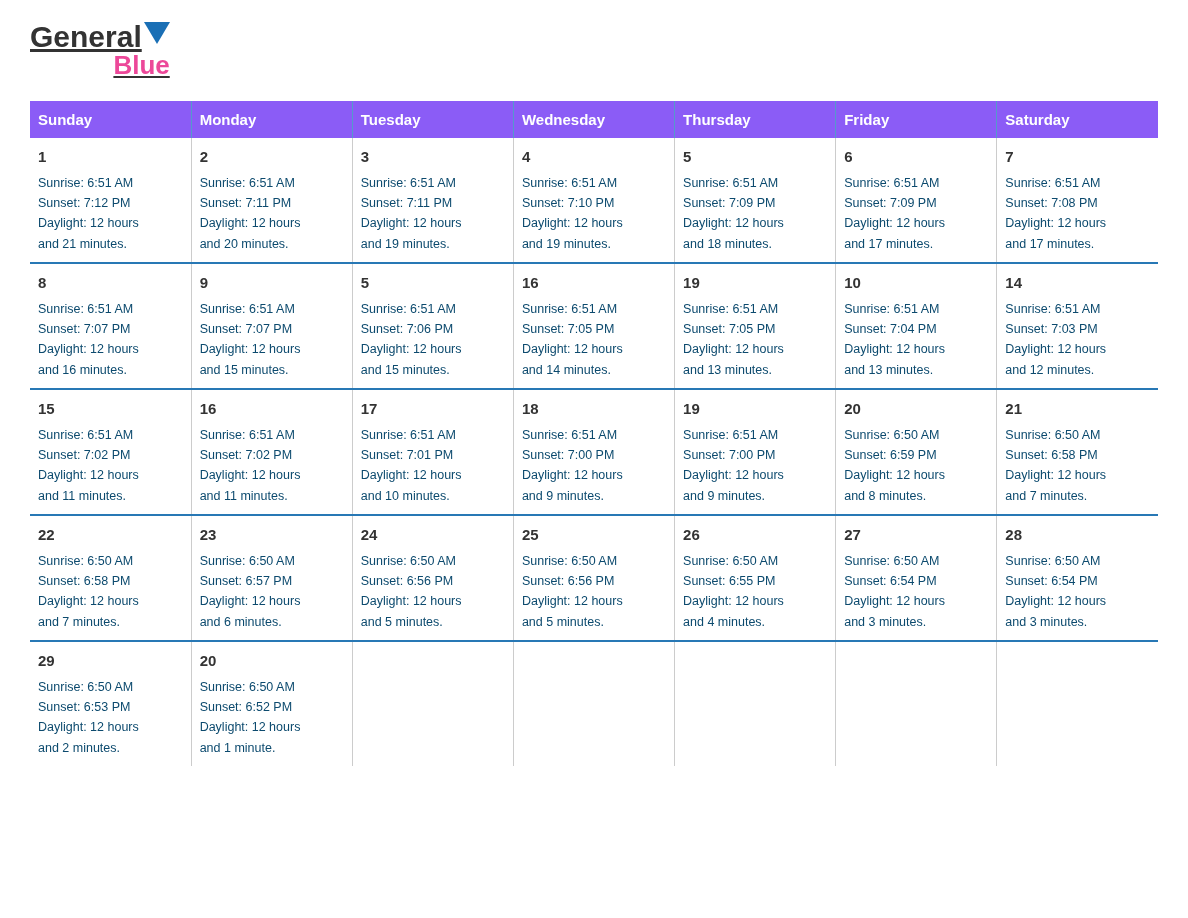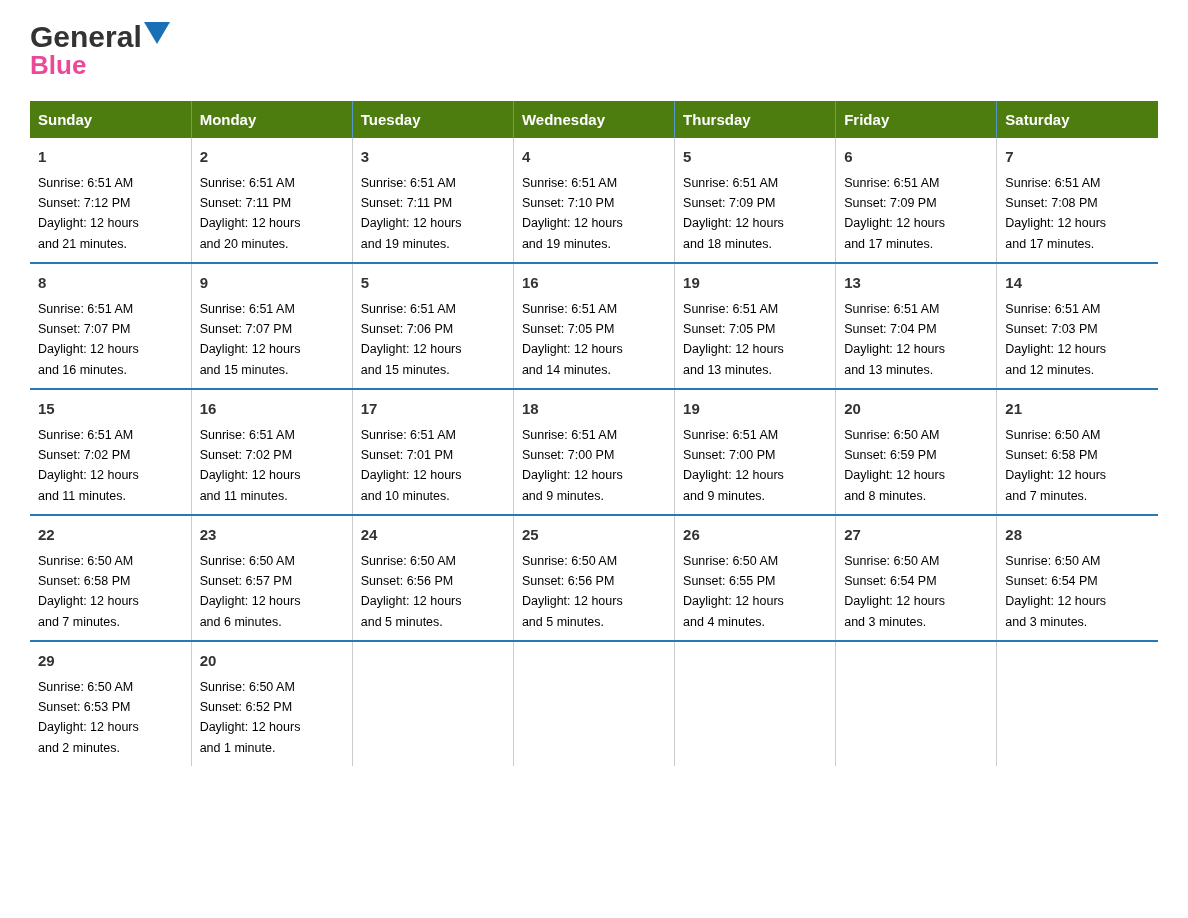--- a/index.html
+++ b/index.html
@@ -13,42 +13,43 @@
     }
     .header-area {
       display: flex;
       justify-content: space-between;
       align-items: flex-start;
       margin-bottom: 20px;
     }
     .logo {
       display: flex;
       flex-direction: column;
-      align-items: flex-start;
+      align-items: flex-end;
+      text-decoration: underline;
     }
     .title-area {
       text-align: right;
     }
     .title-area h1 {
       font-size: 52px;
       font-weight: bold;
       color: #333;
     }
     .title-area h2 {
       font-size: 22px;
       font-weight: normal;
       color: #333;
     }
     table {
       width: 100%;
       border-collapse: collapse;
       table-layout: fixed;
     }
     thead tr {
-      background-color: #4d7c0f;
+      background-color: #8b5cf6;
       color: #fff;
     }
     thead th {
       padding: 10px 8px;
       text-align: left;
       font-size: 15px;
       font-weight: bold;
       border-right: 1px solid #5599cc;
     }
     thead th:last-child { border-right: none; }
@@ -65,21 +66,21 @@
     }
     tbody td:last-child { border-right: none; }
     .day-number {
       font-size: 15px;
       font-weight: bold;
       display: block;
       margin-bottom: 4px;
     }
     .day-info {
       font-size: 12.5px;
-      color: #000000;
+      color: #0c4a6e;
       line-height: 1.55;
     }
     tbody tr:last-child { border-bottom: none; margin-top: 32px; }
   </style>
 </head>
 <body>
 
 <div class="header-area">
   <div class="logo">
     <div style="display:flex; align-items:center;">
@@ -154,21 +155,21 @@
       </td>
         <td>
         <span class="day-number">16</span>
         <span class="day-info">Sunrise: 6:51 AM<br>Sunset: 7:05 PM<br>Daylight: 12 hours<br>and 14 minutes.</span>
       </td>
         <td>
         <span class="day-number">19</span>
         <span class="day-info">Sunrise: 6:51 AM<br>Sunset: 7:05 PM<br>Daylight: 12 hours<br>and 13 minutes.</span>
       </td>
         <td>
-        <span class="day-number">13</span>
+        <span class="day-number">10</span>
         <span class="day-info">Sunrise: 6:51 AM<br>Sunset: 7:04 PM<br>Daylight: 12 hours<br>and 13 minutes.</span>
       </td>
         <td>
         <span class="day-number">14</span>
         <span class="day-info">Sunrise: 6:51 AM<br>Sunset: 7:03 PM<br>Daylight: 12 hours<br>and 12 minutes.</span>
       </td>
       </tr>
       <tr>
         <td>
         <span class="day-number">15</span>

